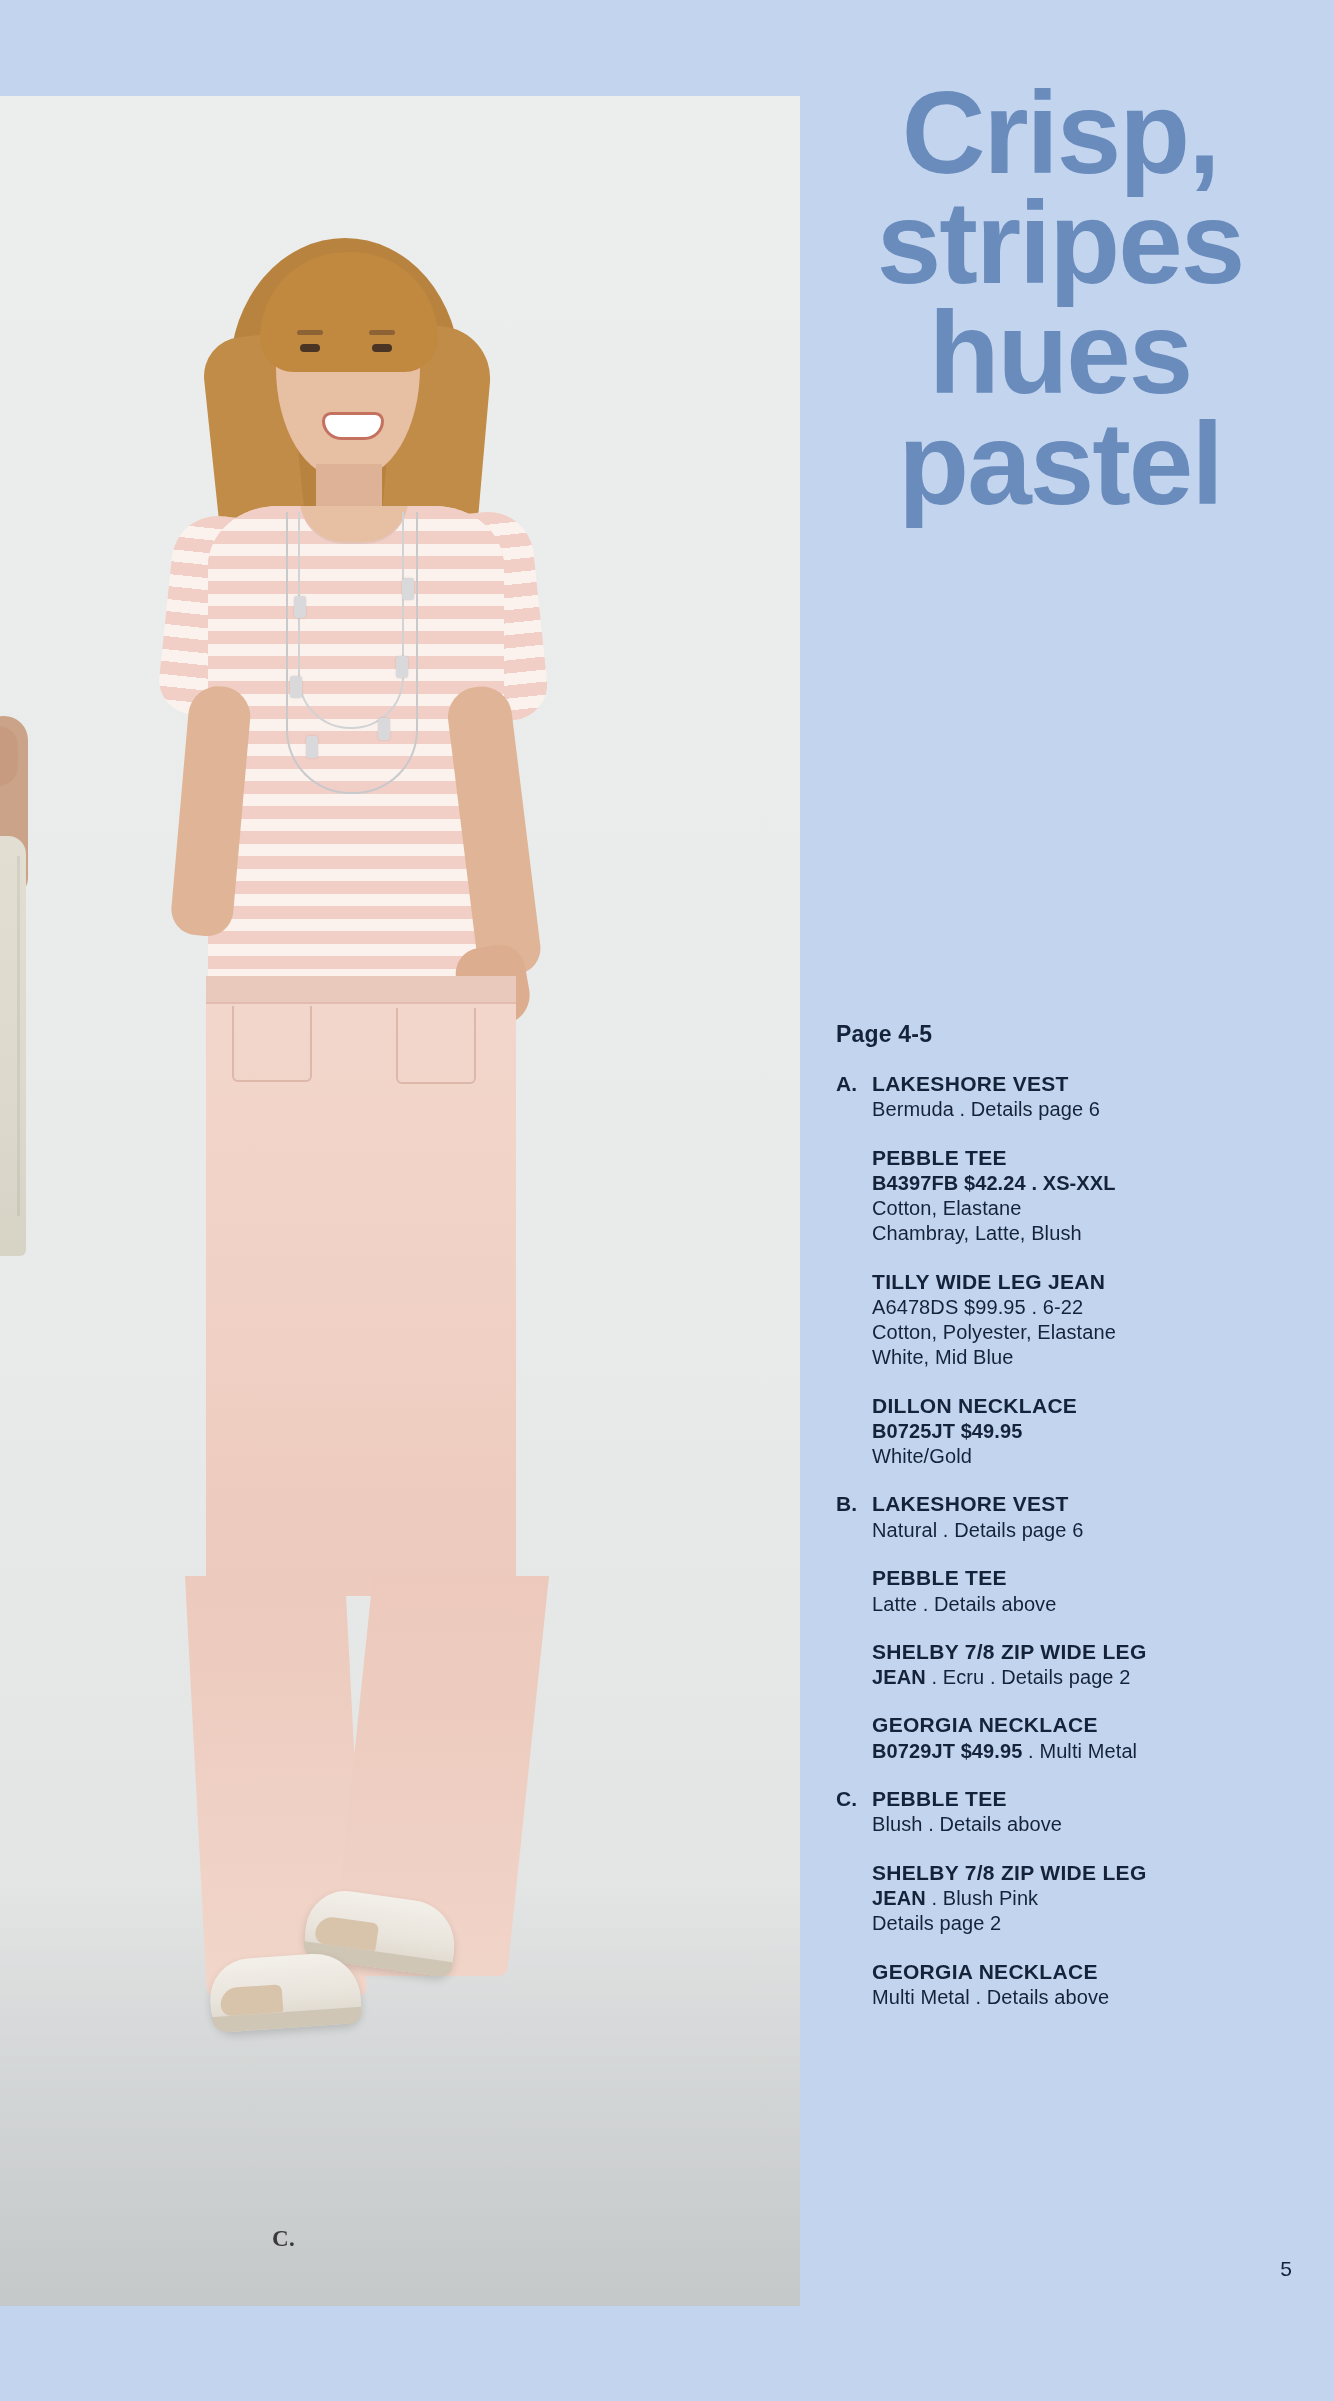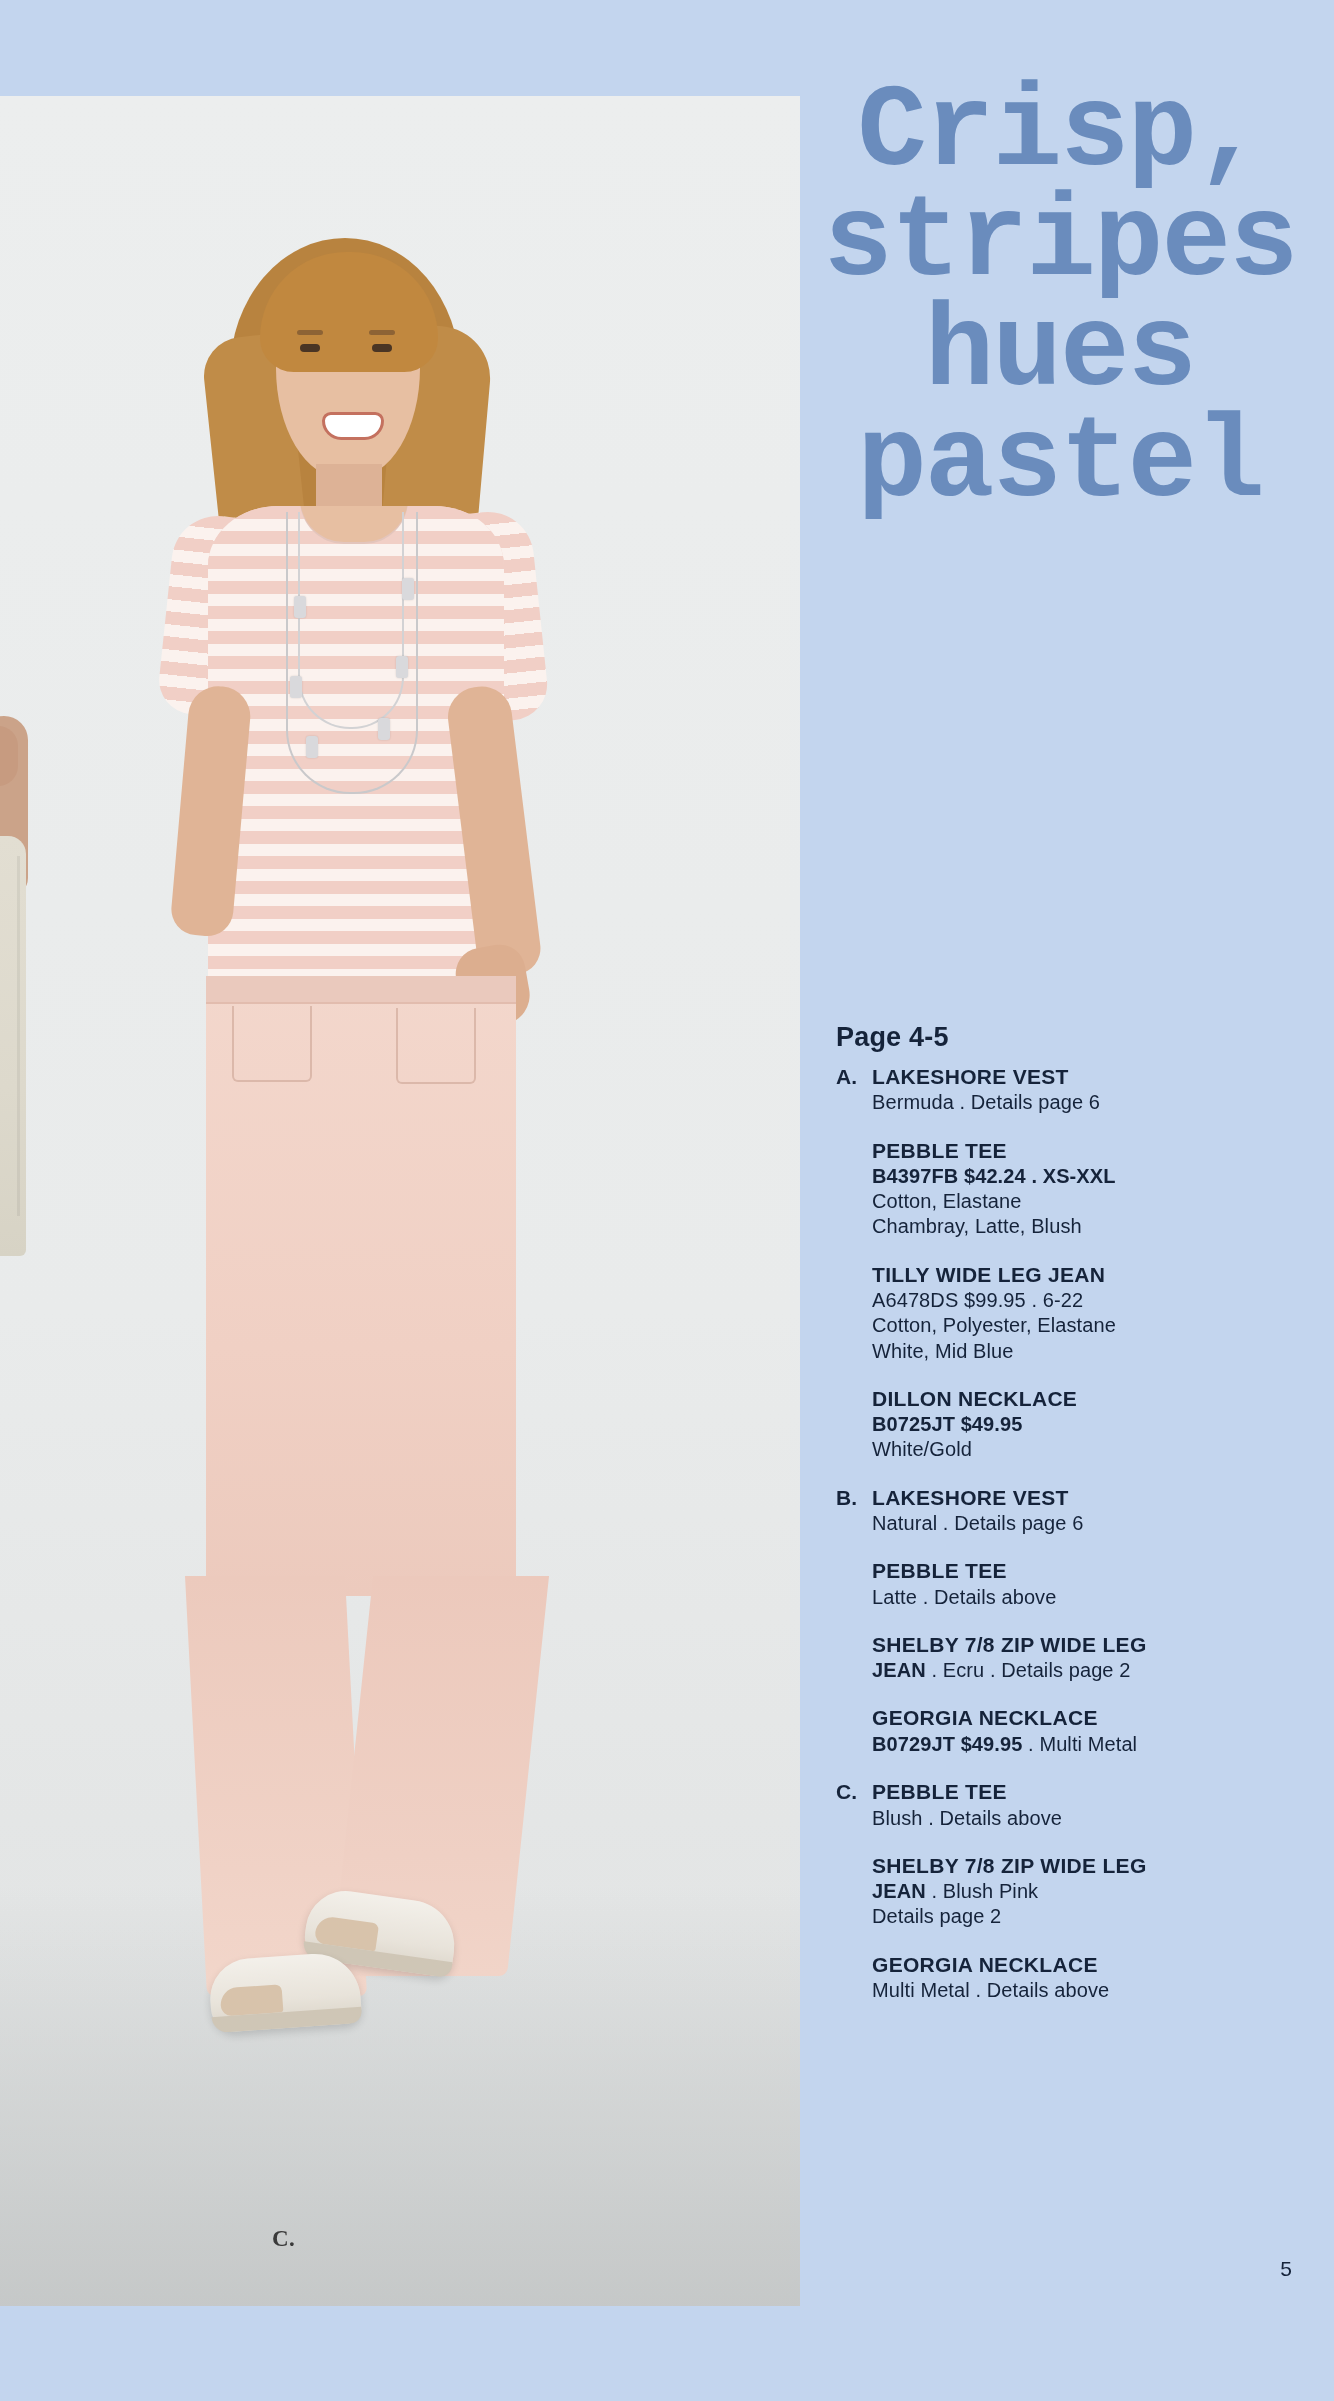--- a/index.html
+++ b/index.html
@@ -391,43 +391,43 @@
     top: 0;
     width: 534px;
     height: 2401px;
   }
   #headline {
     position: absolute;
     left: 0;
     top: 78px;
     width: 520px;
     text-align: center;
-    font-family: Liberation Mono, monospace;
+    font-family: Liberation Sans, sans-serif;
     font-weight: 700;
     color: #6a8cbd;
     font-size: 116px;
     line-height: 0.95;
     letter-spacing: -2px;
   }
   #headline .ln { display: block; white-space: nowrap; }
 
   #copy {
     position: absolute;
     left: 36px;
     top: 1020px;
     width: 476px;
     color: #15233a;
     font-size: 21.5px;
     line-height: 1.26;
   }
   .page-range {
     font-weight: 700;
-    font-size: 27px;
+    font-size: 23px;
     letter-spacing: .2px;
-    margin-bottom: 10px;
+    margin-bottom: 22px;
   }
   .entry {
     position: relative;
     margin-bottom: 22px;
     padding-left: 36px;
   }
   .entry .letter {
     position: absolute;
     left: 0;
     top: 0;

